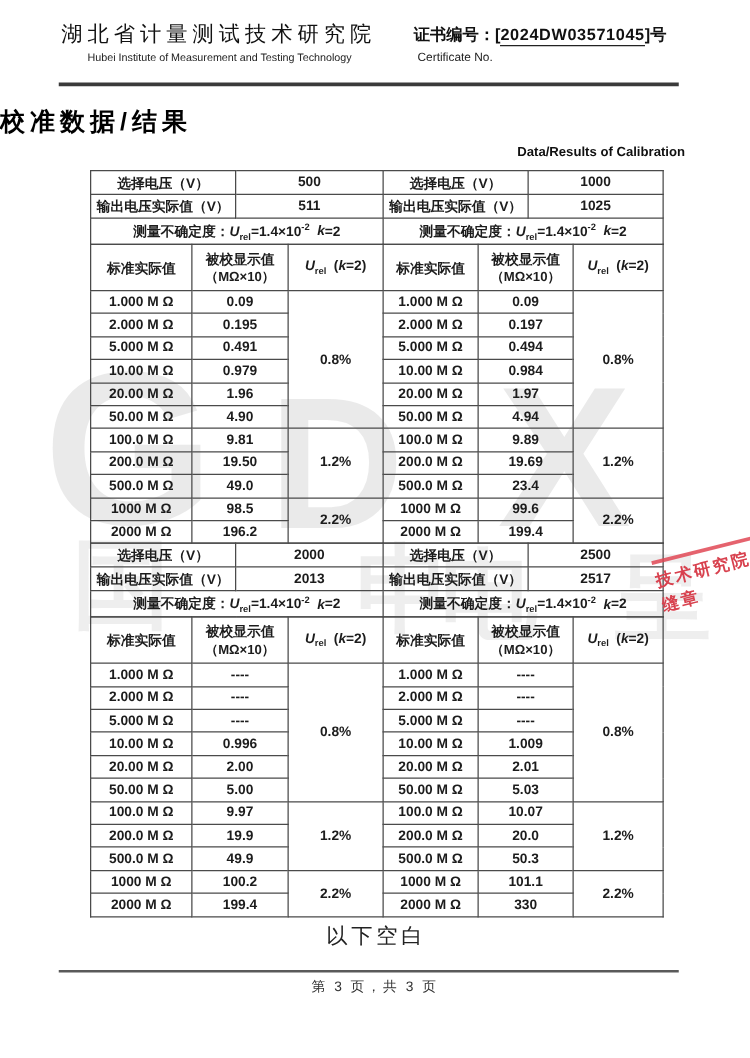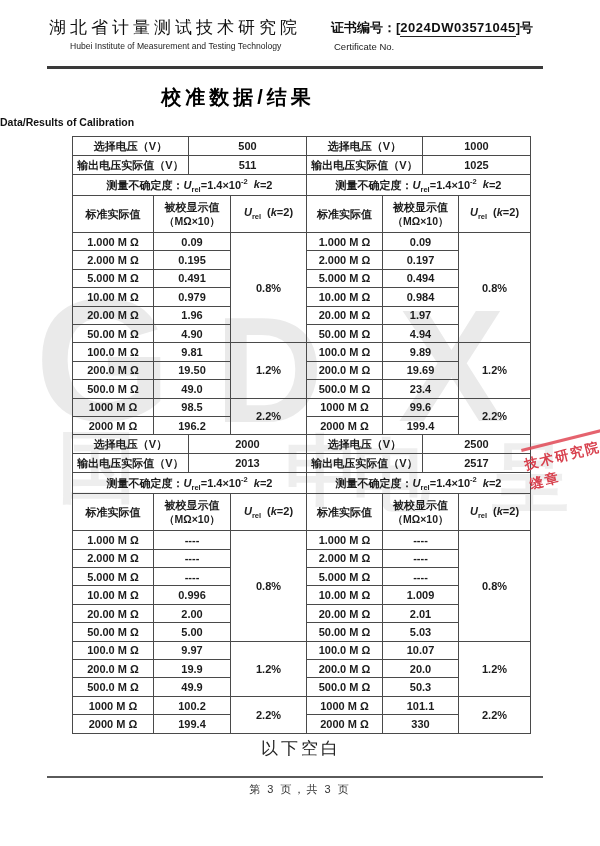--- a/index.html
+++ b/index.html
@@ -17,23 +17,23 @@
 
   
   .inst-cn { left:49px; top:16px; font-size:17px; font-weight:400; letter-spacing:4px; color:#111; z-index:2; }
   .inst-en { left:49px; top:41px; font-size:8.6px; color:#222; z-index:2;padding-left:21px; }
   .cert-line { left:331px; top:19px; font-size:13px; font-weight:600; color:#111; z-index:2; }
   .cert-no { border-bottom:1.5px solid #222; padding-bottom:1px; letter-spacing:0.5px; }
   .cert-en { left:334px; top:41px; font-size:9.5px; color:#222; z-index:2; }
   .hrule { left:47px; top:66px; width:496px; height:3px; background:#3a3a3a; z-index:2; }
 
   
-  .title-cn { left:0; top:84px; width:476px; text-align:center; font-size:20px;
+  .title-cn { left:0; top:84px; width:476px; font-size:20px;
               font-weight:700; letter-spacing:4px; color:#000; z-index:2; }
-  .title-en { left:0; top:116px; width:548px; text-align:left; font-size:10.5px;
+  .title-en { left:0; top:116px; width:548px; text-align:right; font-size:10.5px;
               font-weight:700; color:#111; z-index:2; }
 
   
   .tablewrap { left:72px; top:136px; width:458px; z-index:2; }
   table { width:100%; border-collapse:collapse; table-layout:fixed; }
   td, th { border:1px solid #4a4a4a; text-align:center; vertical-align:middle;
            font-size:11px; color:#1c1c1c; overflow:hidden; white-space:nowrap; }
   .vtable tr { height:19px;margin-top:46px; }
   .vtable .lbl { font-weight:600; }
   .vtable .val { font-weight:600; }

